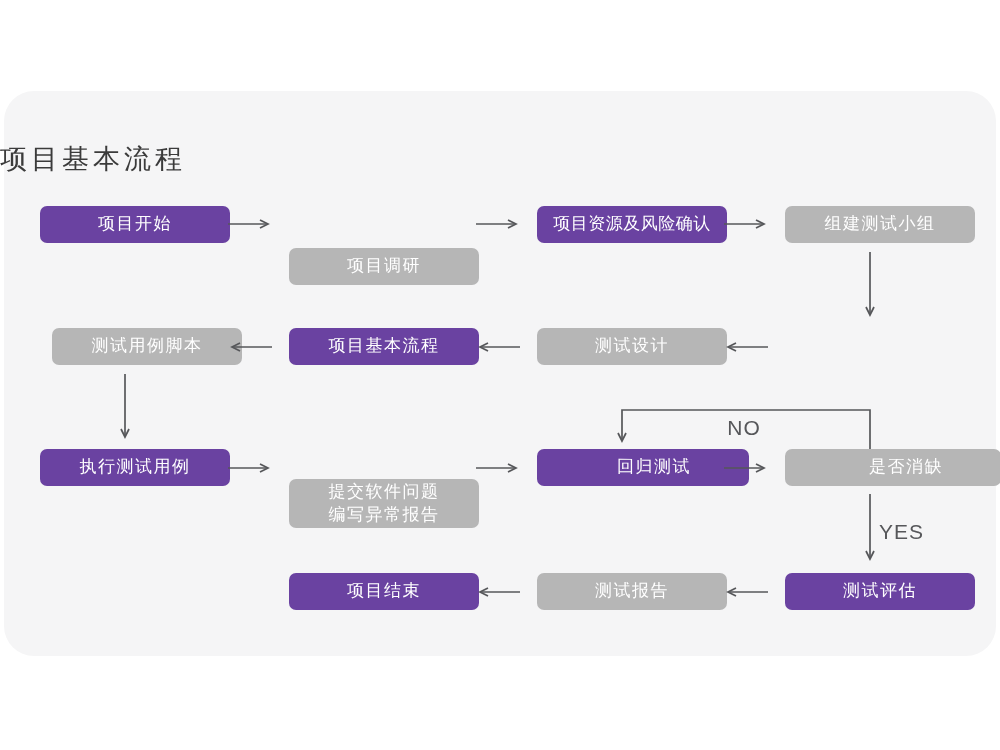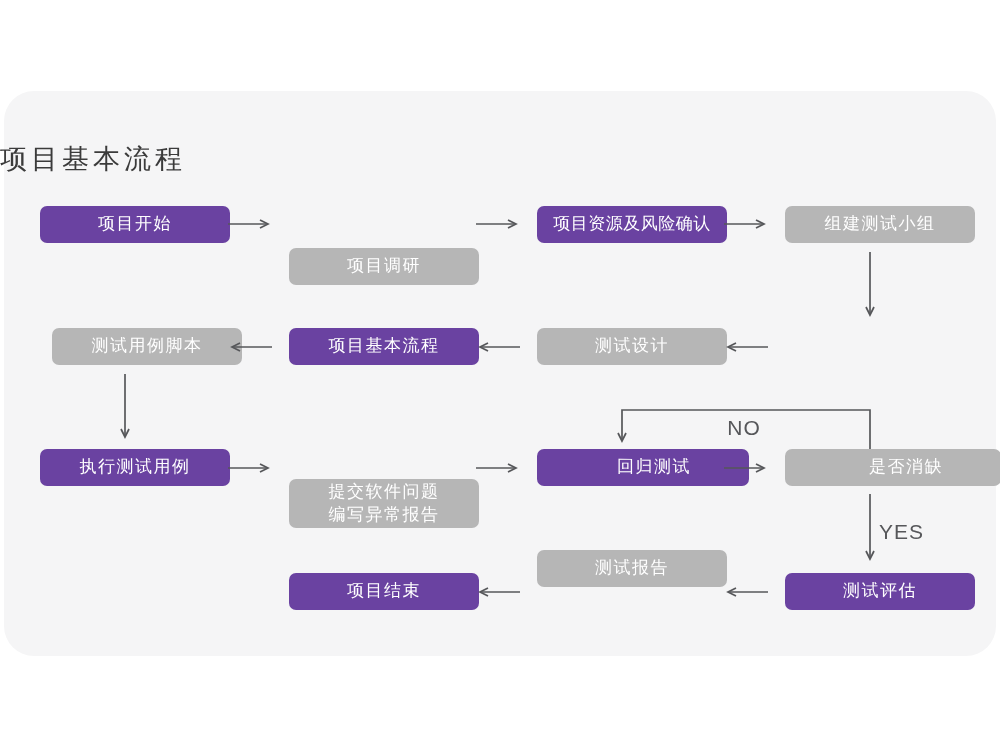--- a/index.html
+++ b/index.html
@@ -56,21 +56,21 @@
   .n3  { left: 785px; top: 206px; }
   .n4  { left: 52px;  top: 328px; }
   .n5  { left: 289px; top: 328px; }
   .n6  { left: 537px; top: 328px; }
   .n7  { left: 785px; top: 328px; }
   .n8  { left: 40px;  top: 449px; }
   .n9  { left: 289px; top: 443px; height: 49px; margin-top: 36px; }
   .n10 { left: 537px; top: 449px; padding-left: 22px; }
   .n11 { left: 785px; top: 449px; padding-left: 26px; }
   .n12 { left: 289px; top: 573px; }
-  .n13 { left: 537px; top: 550px; }
+  .n13 { left: 537px; top: 573px; }
   .n14 { left: 785px; top: 573px; }
 
   .arrows {
     position: absolute;
     left: 0; top: 0;
     width: 1000px; height: 750px;
     pointer-events: none;
   }
   .arrows line, .arrows path.conn {
     stroke: var(--arrow, #56575a);

